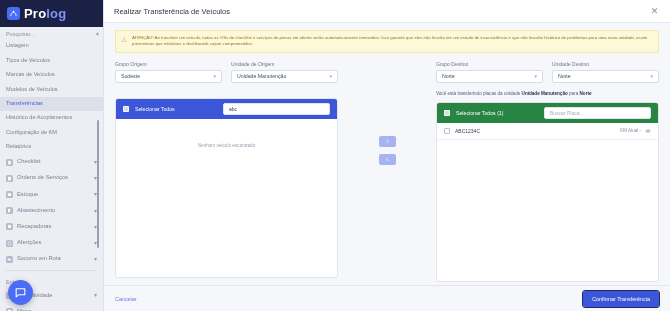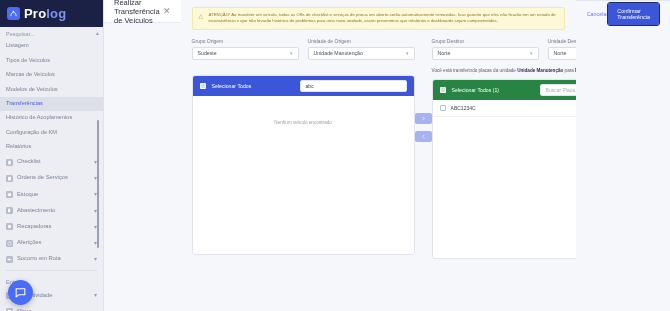--- a/index.html
+++ b/index.html
@@ -74,21 +74,21 @@
     box-shadow: 0 2px 6px rgba(0,0,0,.25);
   }
   .chat-bubble svg { width: 13px; height: 13px; display:block; }
 
   
   .modal {
     position: absolute; left: 103px; top: 0;
     width: 567px; height: 311px;
     background: #f6f7fb;
     border-left: 1px solid #dfe2ea;
-    display: flex; flex-direction: row;
+    display: flex; flex-direction: column;
   }
   .modal-head {
     height: 23px; flex: 0 0 23px;
     background: #ffffff;
     border-bottom: 1px solid #e6e8f0;
     display: flex; align-items: center;
     padding: 0 10px;
   }
   .modal-title { font-size: 7.5px; color: #2f3445; flex: 1 1 auto; }
   .modal-close {

